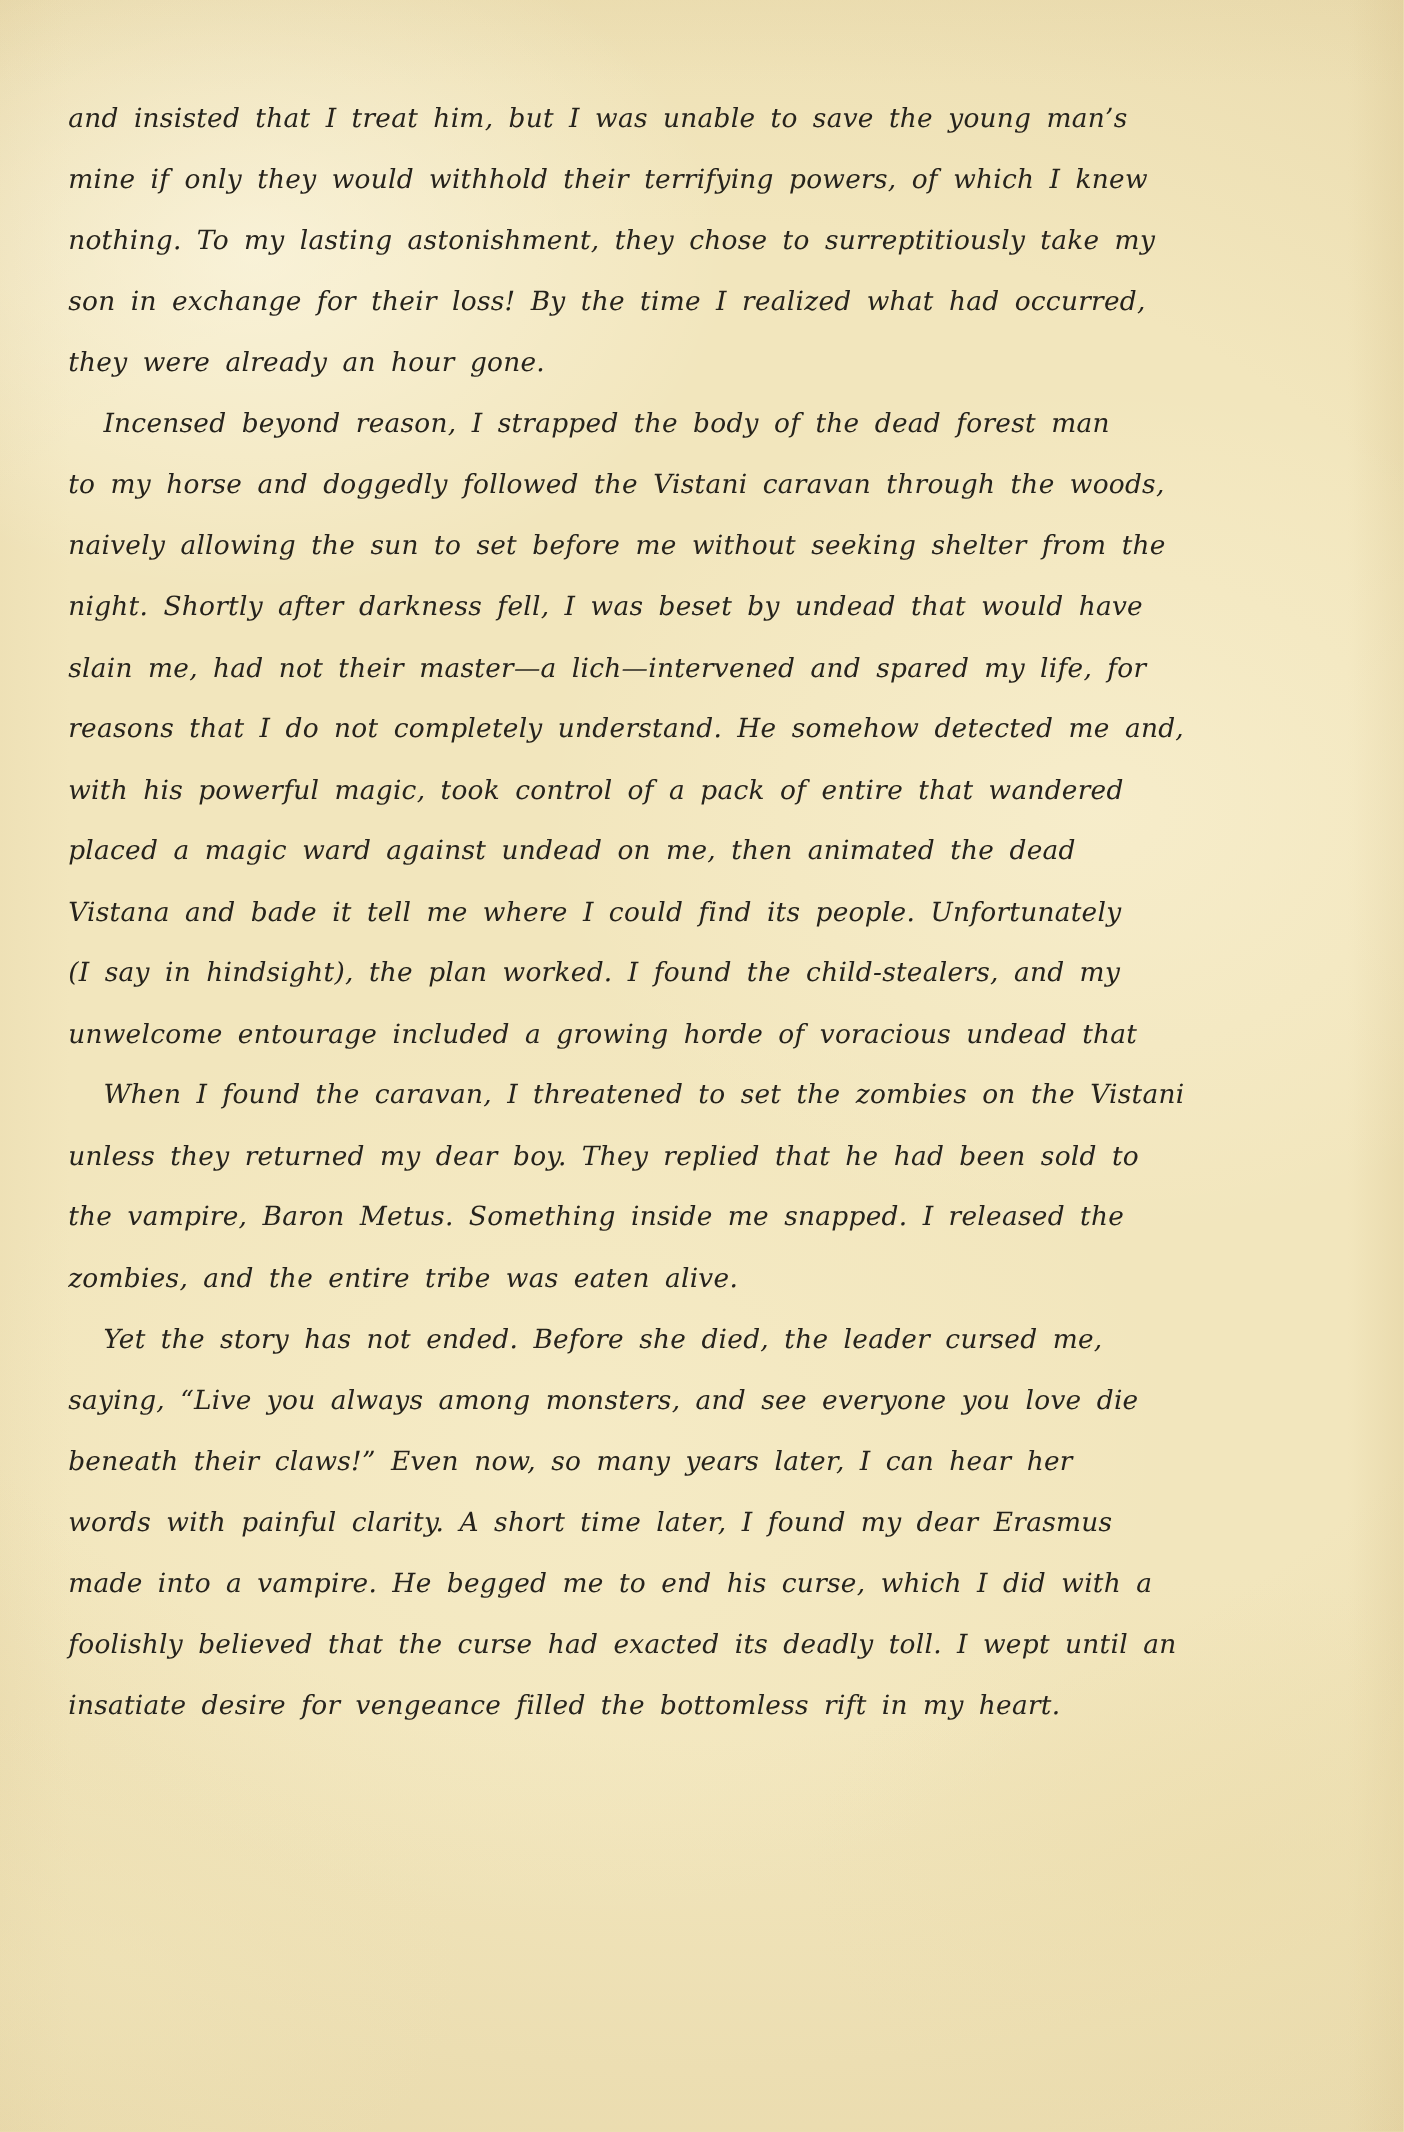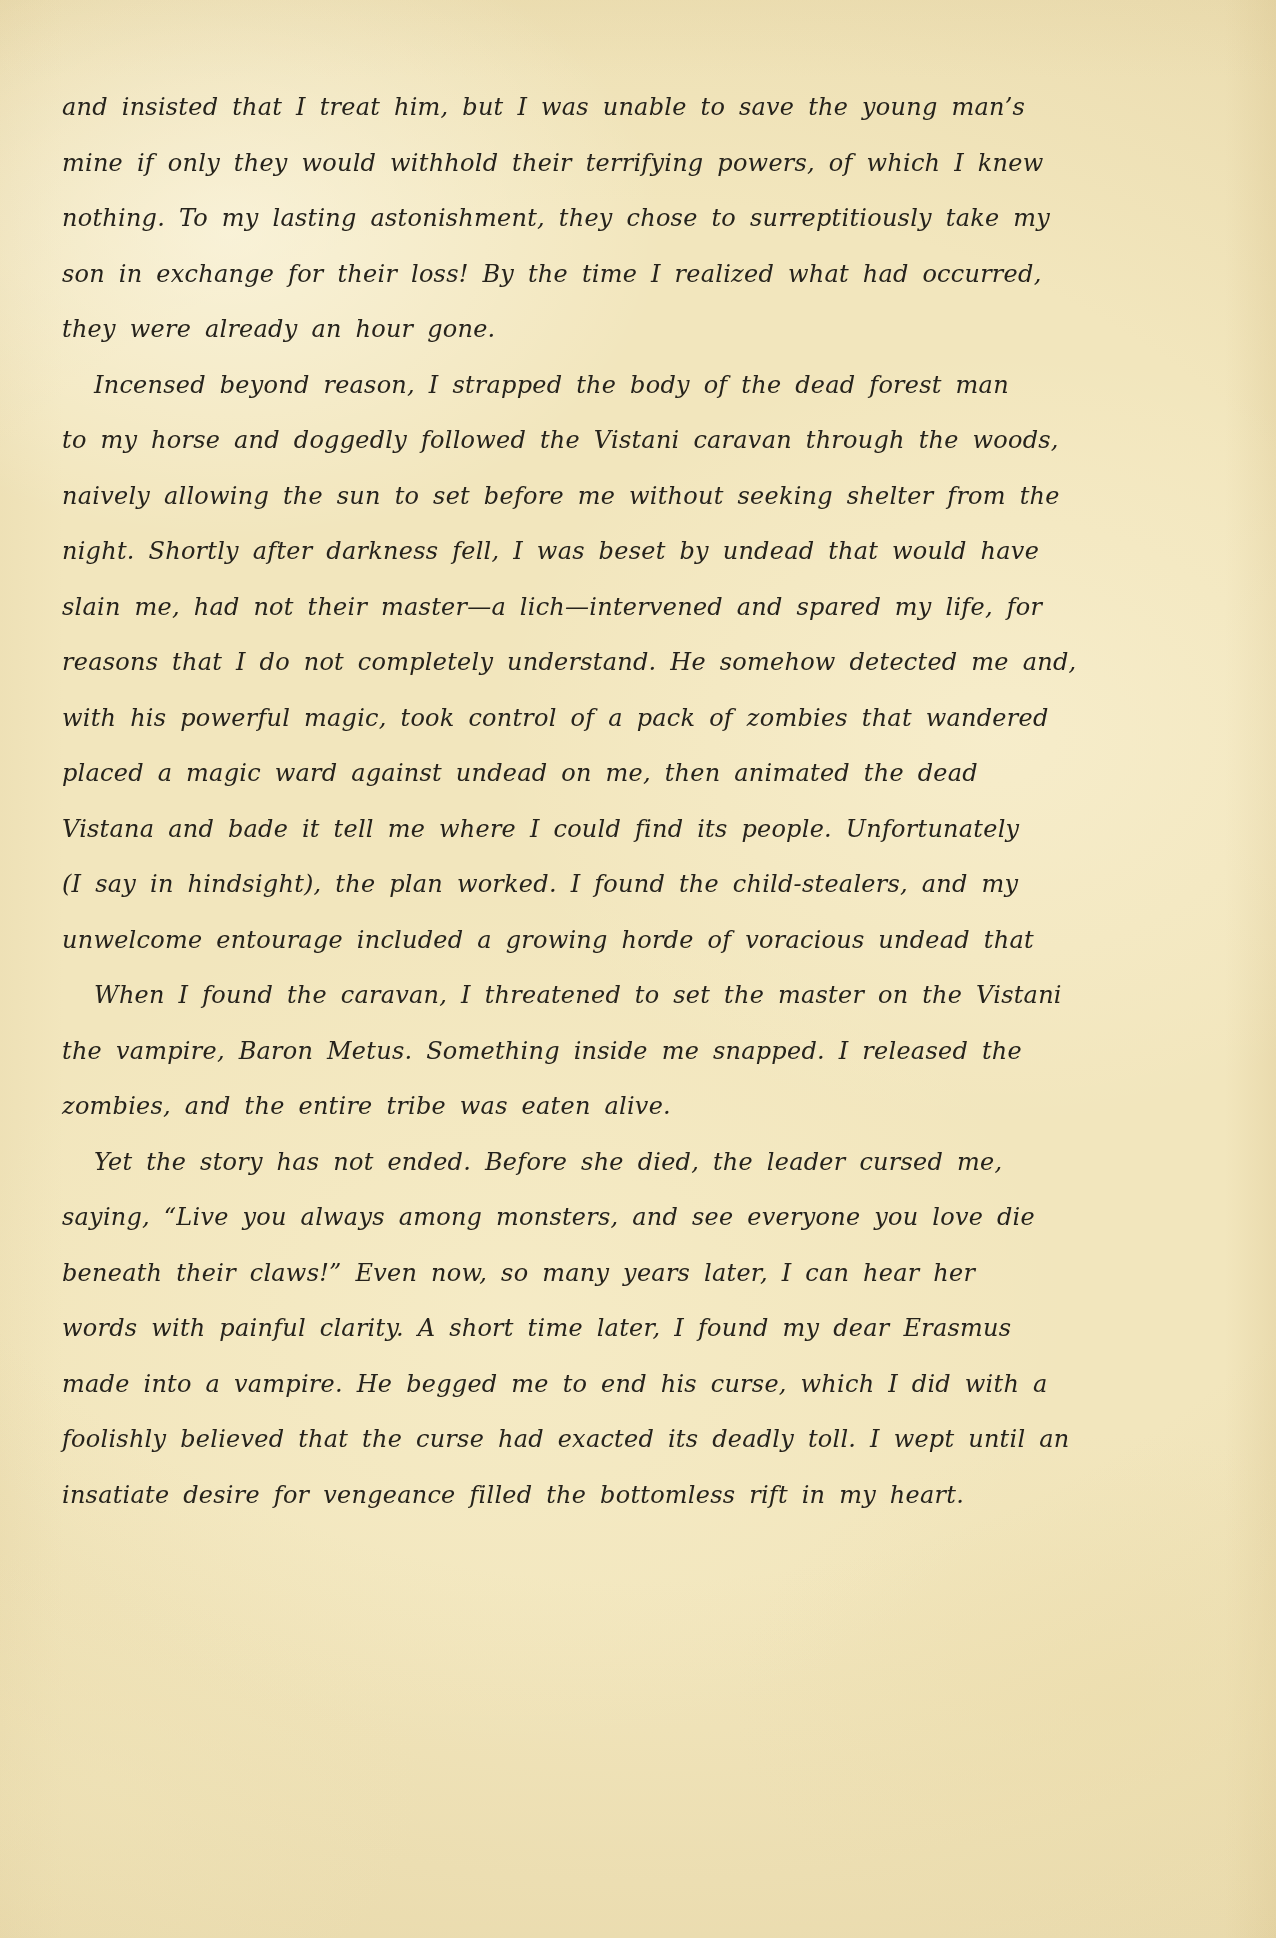--- a/index.html
+++ b/index.html
@@ -61,28 +61,29 @@
         <span class="line">son in exchange for their loss! By the time I realized what had occurred,</span>
         <span class="line">they were already an hour gone.</span>
       </div>
       <div class="para indent">
         <span class="line">Incensed beyond reason, I strapped the body of the dead forest man</span>
         <span class="line">to my horse and doggedly followed the Vistani caravan through the woods,</span>
         <span class="line">naively allowing the sun to set before me without seeking shelter from the</span>
         <span class="line">night. Shortly after darkness fell, I was beset by undead that would have</span>
         <span class="line">slain me, had not their master—a lich—intervened and spared my life, for</span>
         <span class="line">reasons that I do not completely understand. He somehow detected me and,</span>
-        <span class="line">with his powerful magic, took control of a pack of zombies that wandered</span>
+        <span class="line">with his powerful magic, took control of a pack of entire that wandered</span>
         <span class="line">placed a magic ward against undead on me, then animated the dead</span>
         <span class="line">Vistana and bade it tell me where I could find its people. Unfortunately</span>
         <span class="line">(I say in hindsight), the plan worked. I found the child-stealers, and my</span>
         <span class="line">unwelcome entourage included a growing horde of voracious undead that</span>
       </div>
       <div class="para indent">
-        <span class="line">When I found the caravan, I threatened to set the master on the Vistani</span>
+        <span class="line">When I found the caravan, I threatened to set the zombies on the Vistani</span>
+        <span class="line">unless they returned my dear boy. They replied that he had been sold to</span>
         <span class="line">the vampire, Baron Metus. Something inside me snapped. I released the</span>
         <span class="line">zombies, and the entire tribe was eaten alive.</span>
       </div>
       <div class="para indent">
         <span class="line">Yet the story has not ended. Before she died, the leader cursed me,</span>
         <span class="line">saying, “Live you always among monsters, and see everyone you love die</span>
         <span class="line">beneath their claws!” Even now, so many years later, I can hear her</span>
         <span class="line">words with painful clarity. A short time later, I found my dear Erasmus</span>
         <span class="line">made into a vampire. He begged me to end his curse, which I did with a</span>
         <span class="line">foolishly believed that the curse had exacted its deadly toll. I wept until an</span>

